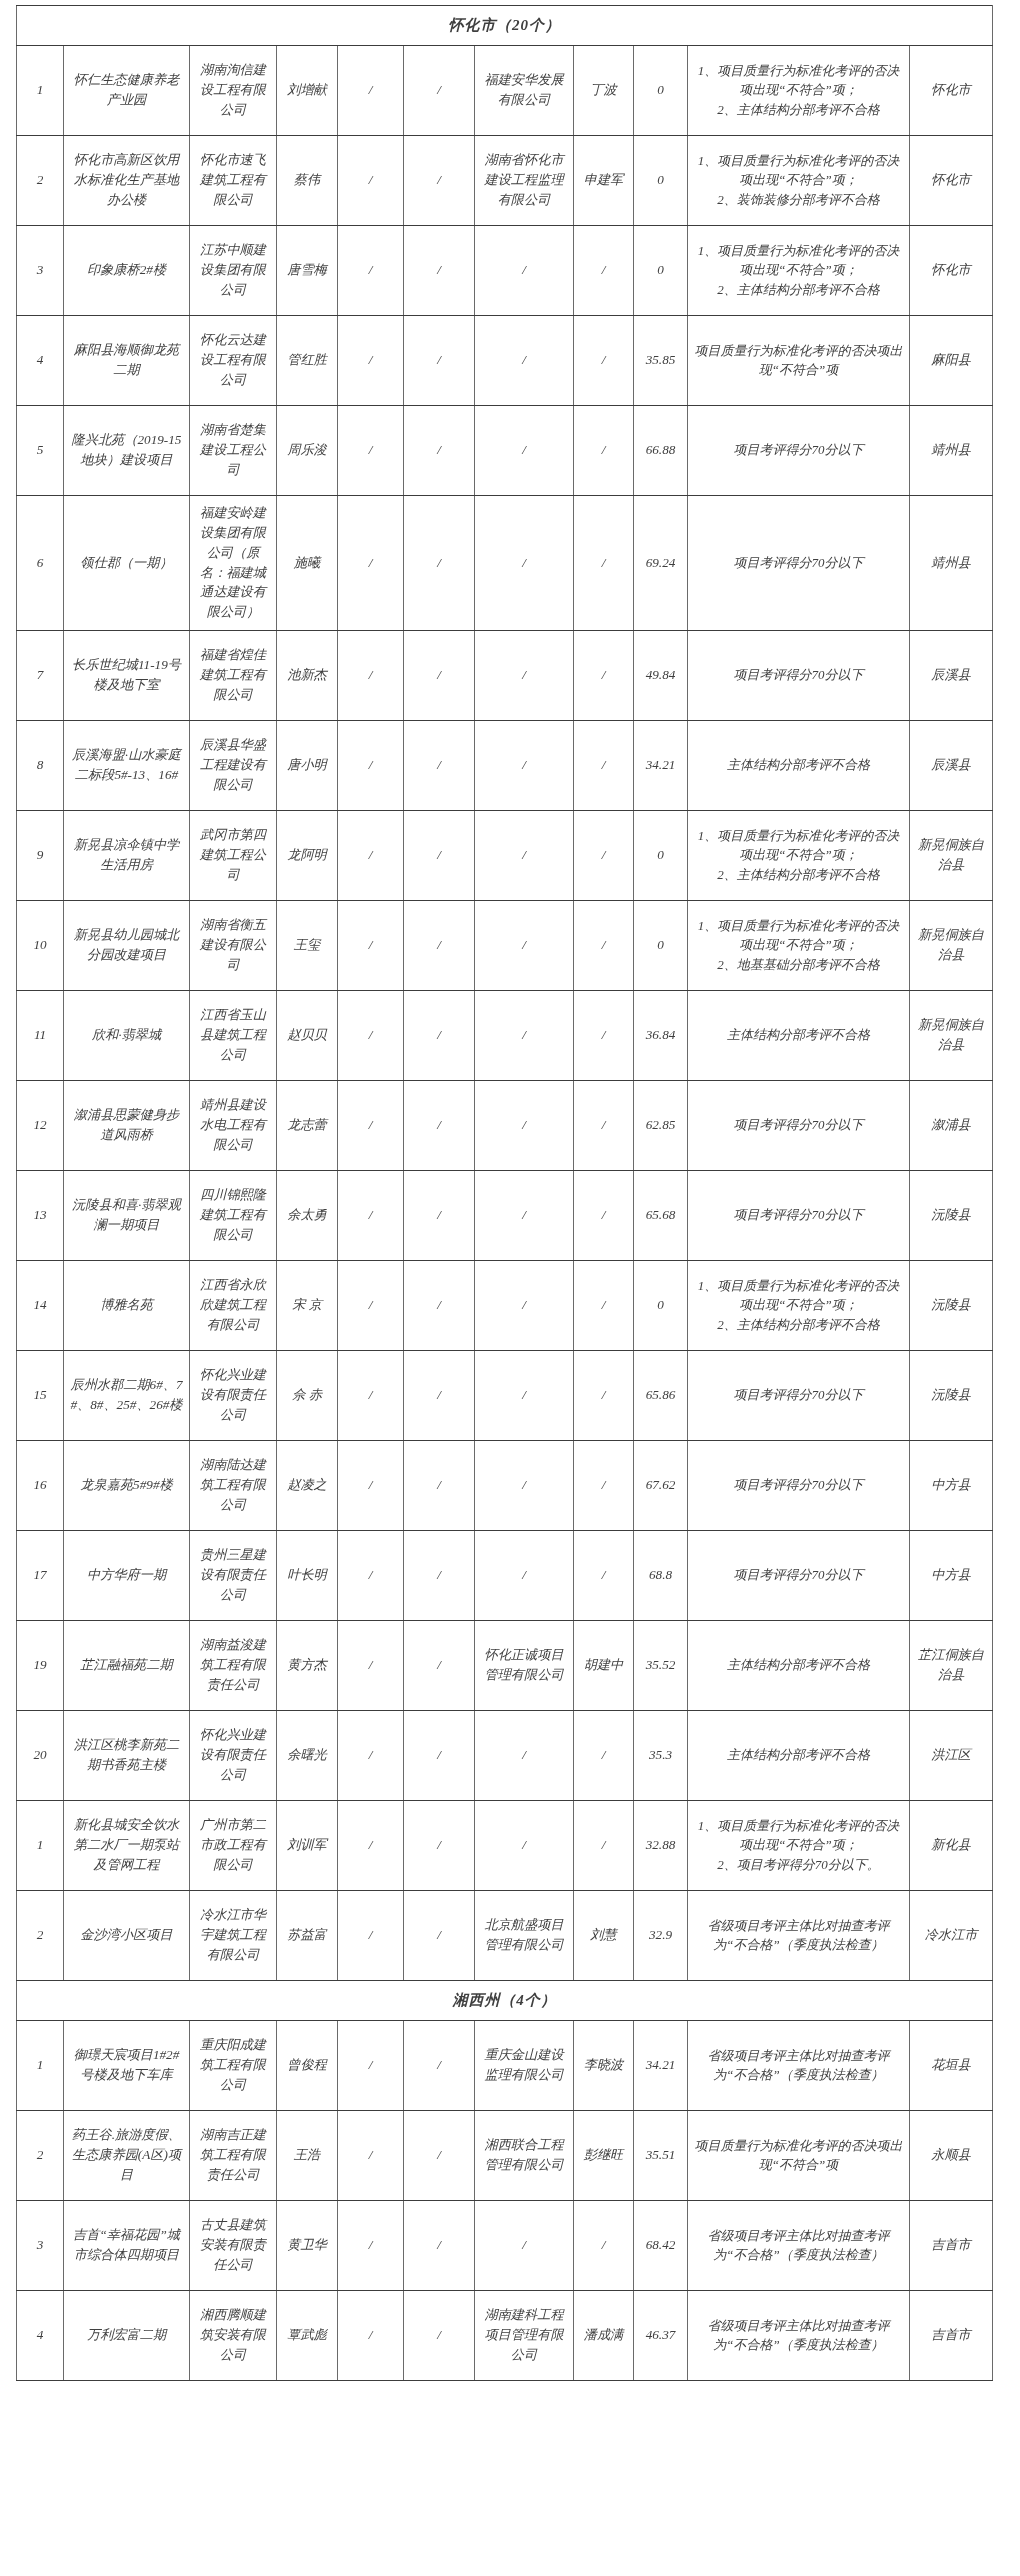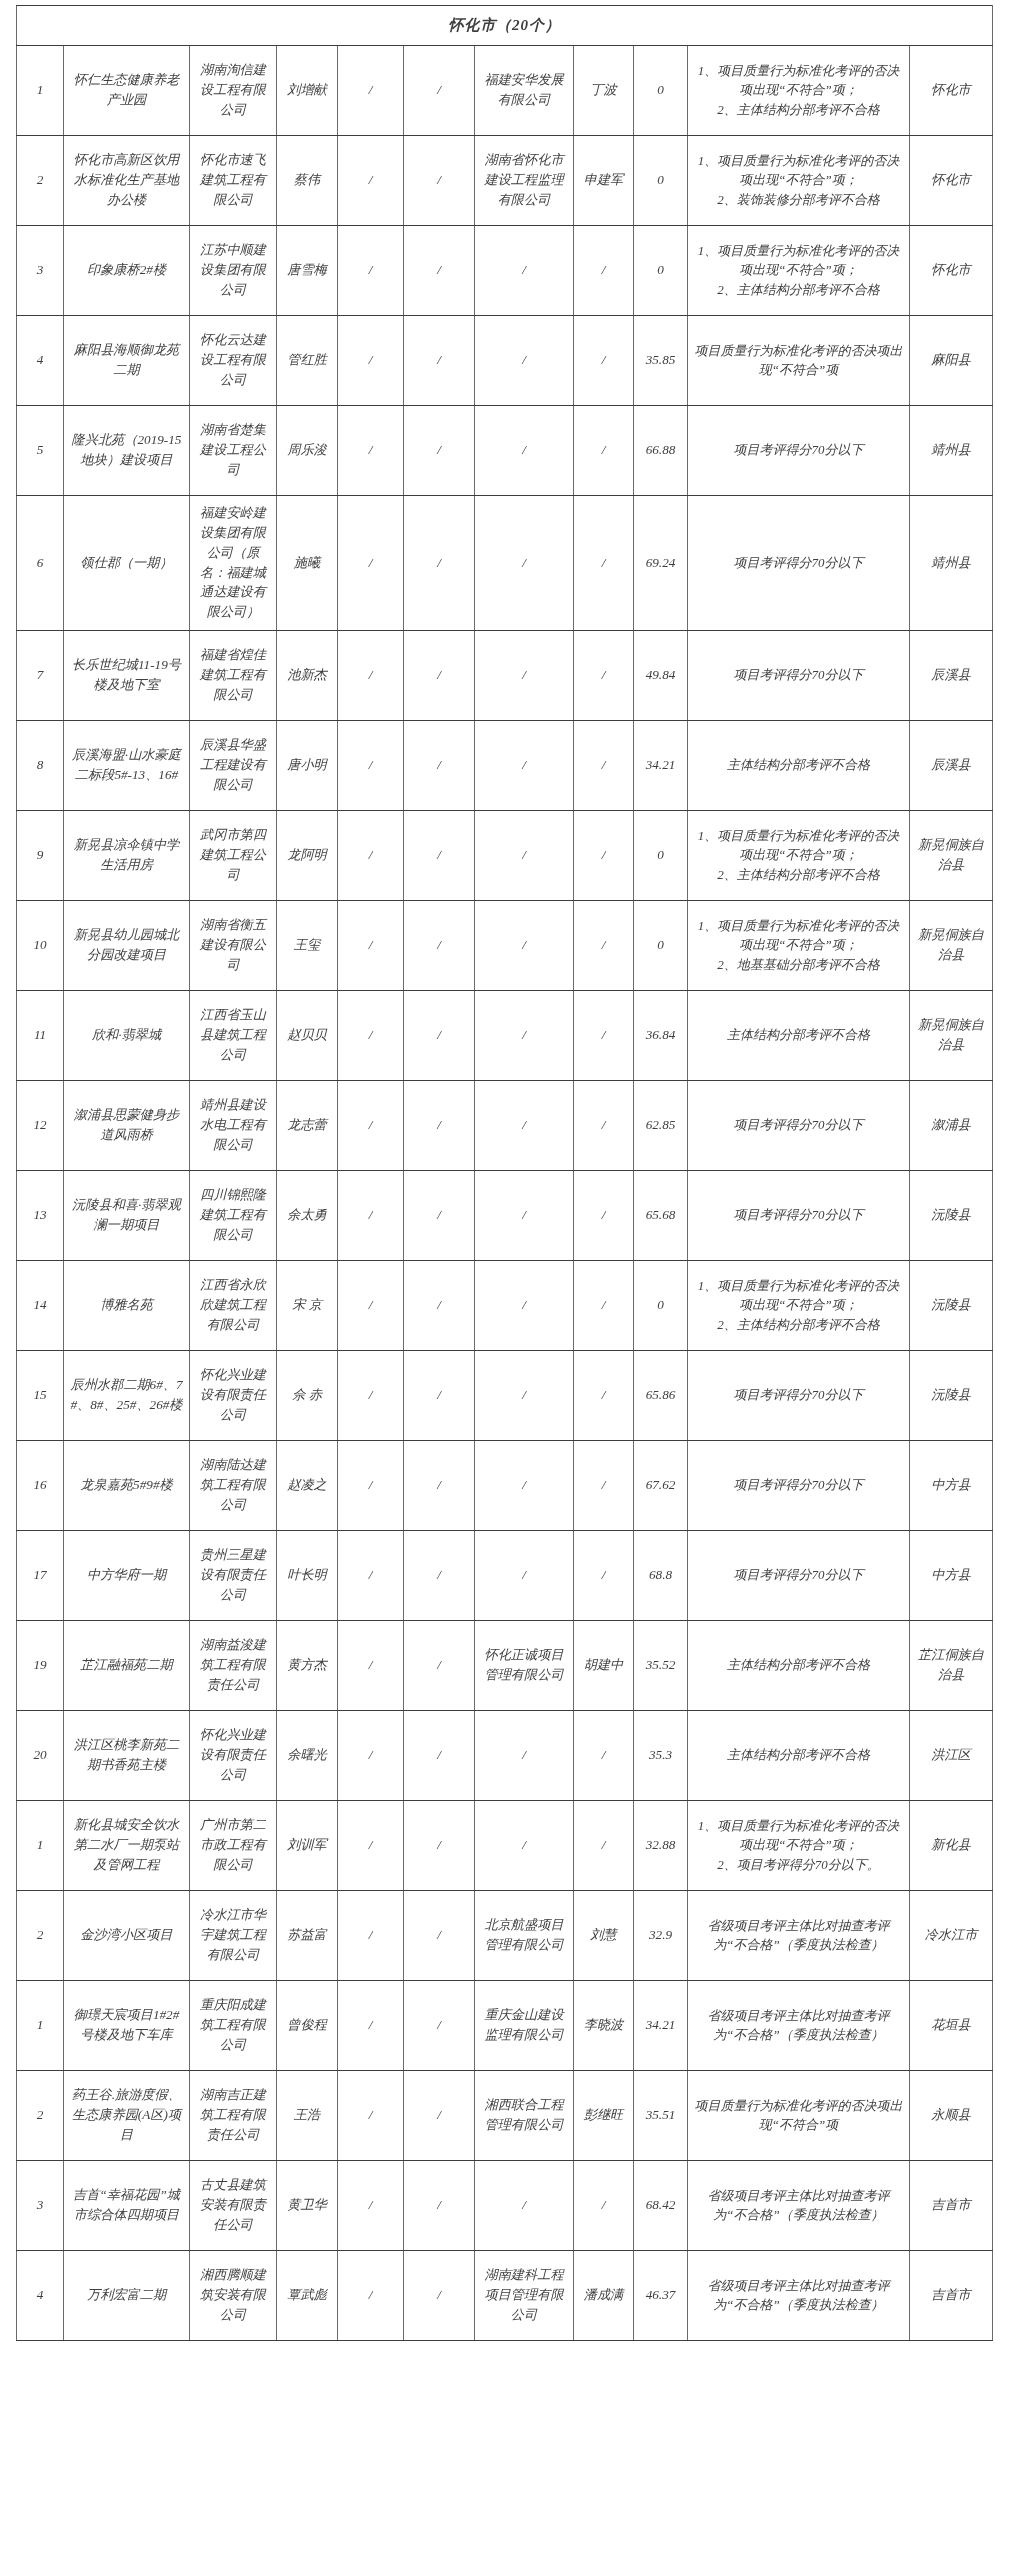--- a/index.html
+++ b/index.html
@@ -380,20 +380,23 @@
     <td class="c-person">苏益富</td>
     <td class="c-slash">/</td>
     <td class="c-slash">/</td>
     <td class="c-supervisor">北京航盛项目管理有限公司</td>
     <td class="c-person">刘慧</td>
     <td class="c-score">32.9</td>
     <td class="c-reason">省级项目考评主体比对抽查考评为“不合格”（季度执法检查）</td>
     <td class="c-district">冷水江市</td>
   </tr>
 
+  <tr class="section-row">
+    <td colspan="11" class="section-title">湘西州（4个）</td>
+  </tr>
 
   <tr class="data-row">
     <td class="c-no">1</td>
     <td class="c-project">御璟天宸项目1#2#号楼及地下车库</td>
     <td class="c-builder">重庆阳成建筑工程有限公司</td>
     <td class="c-person">曾俊程</td>
     <td class="c-slash">/</td>
     <td class="c-slash">/</td>
     <td class="c-supervisor">重庆金山建设监理有限公司</td>
     <td class="c-person">李晓波</td>

